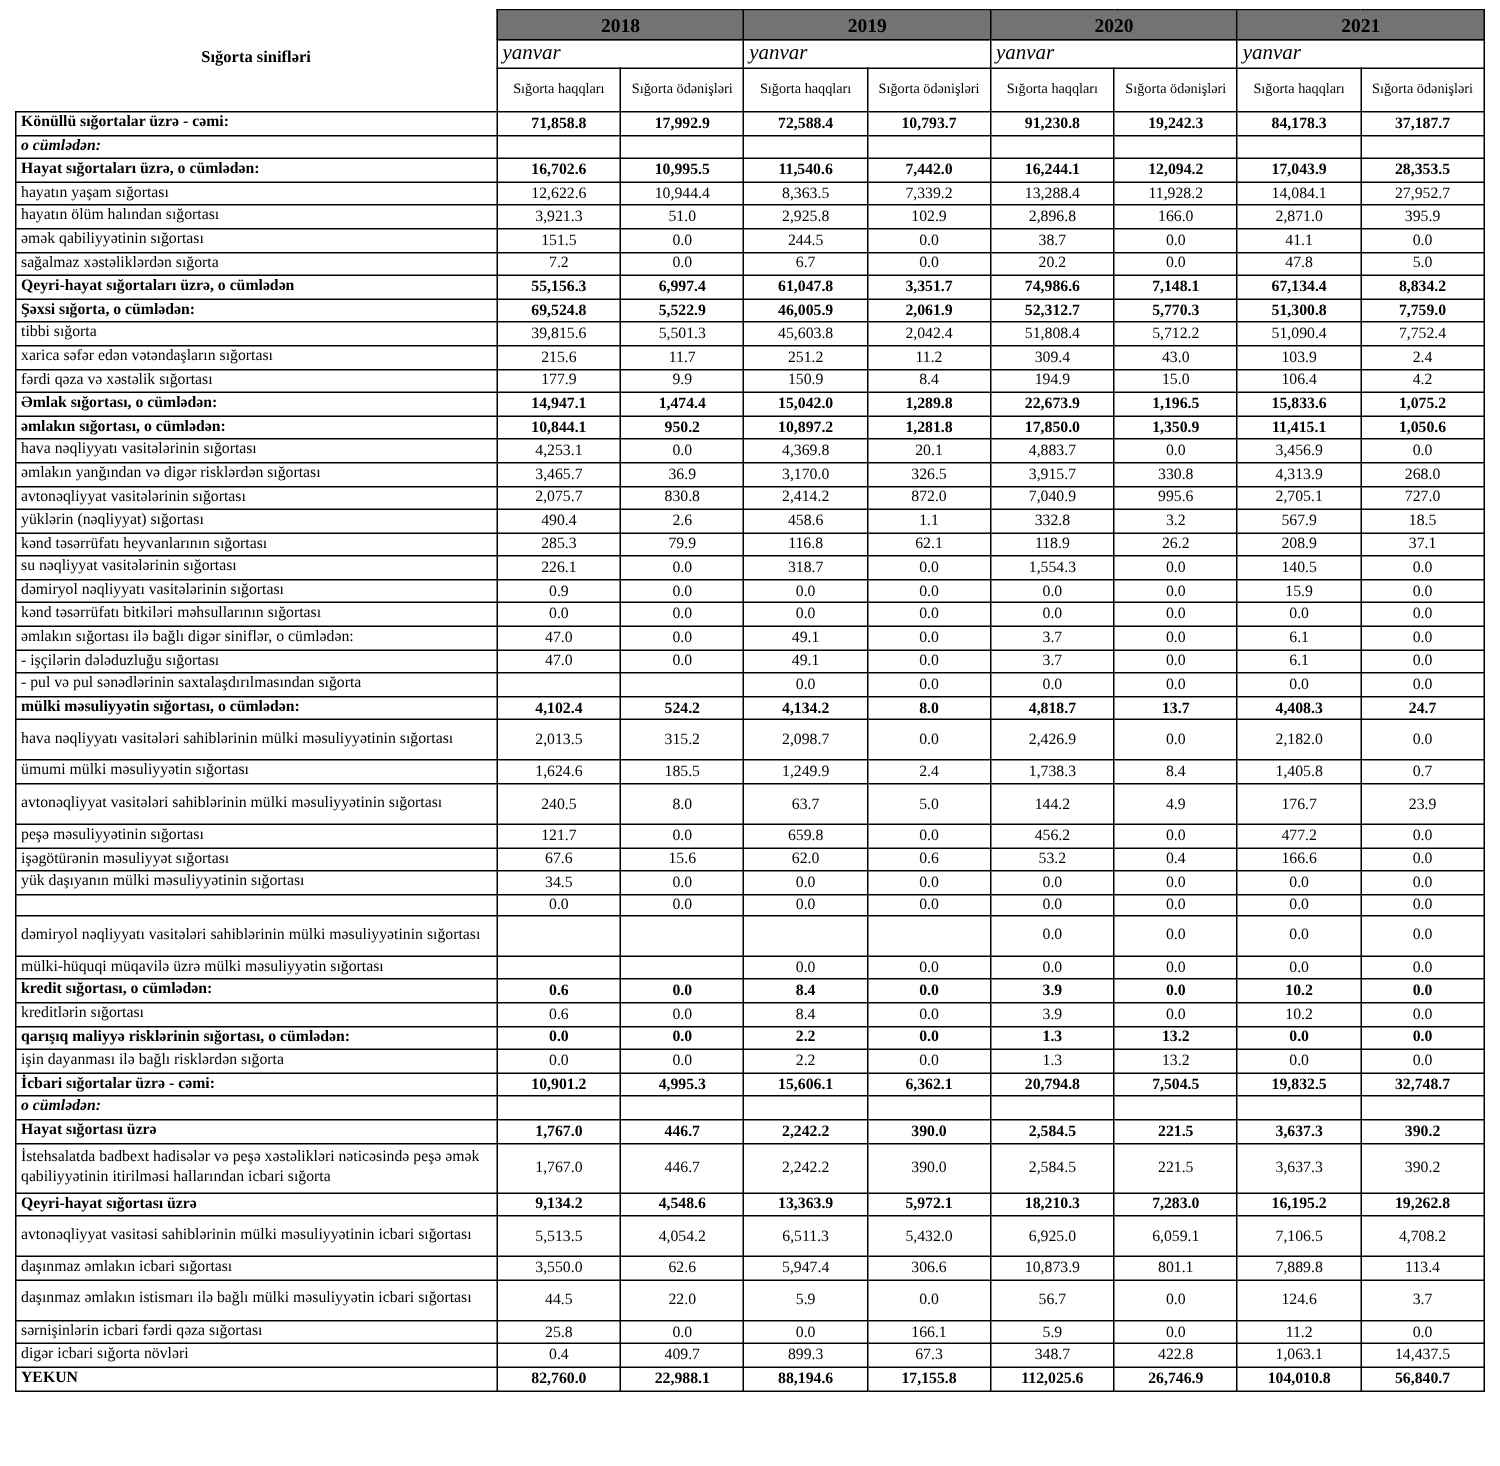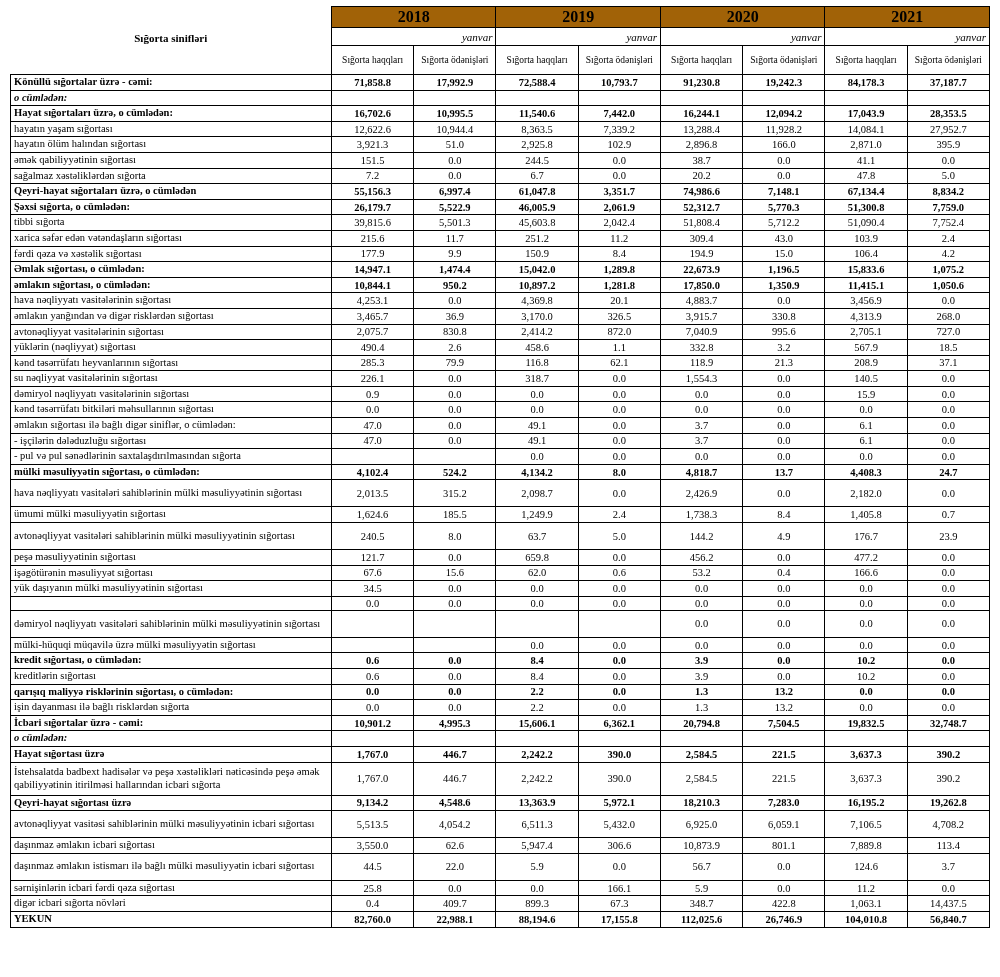--- a/index.html
+++ b/index.html
@@ -38,30 +38,30 @@
     width: 980px;
     table-layout: fixed;
     font-size: 10.5px;
   }
   table.main td, table.main th {
     border: 1px solid #000000;
     padding: 1px 3px;
     vertical-align: middle;
   }
   .hdr-year {
-    background: #a16207;
+    background: #737373;
     text-align: center;
     font-weight: bold;
-    font-size: 16px;
+    font-size: 13px;
     height: 17px;
   }
   .hdr-month {
-    text-align: right;
+    text-align: left;
     font-style: italic;
-    font-size: 11px;
+    font-size: 14px;
     height: 15px;
   }
   .hdr-col {
     text-align: center;
     font-size: 9.5px;
     height: 26px;
     line-height: 1.15;
   }
   .hdr-classes {
     text-align: center;
@@ -222,21 +222,21 @@
           <td class="num b">6,997.4</td>
           <td class="num b">61,047.8</td>
           <td class="num b">3,351.7</td>
           <td class="num b">74,986.6</td>
           <td class="num b">7,148.1</td>
           <td class="num b">67,134.4</td>
           <td class="num b">8,834.2</td>
         </tr>
         <tr>
           <td class="label b">Şəxsi sığorta,  o cümlədən:</td>
-          <td class="num b">26,179.7</td>
+          <td class="num b">69,524.8</td>
           <td class="num b">5,522.9</td>
           <td class="num b">46,005.9</td>
           <td class="num b">2,061.9</td>
           <td class="num b">52,312.7</td>
           <td class="num b">5,770.3</td>
           <td class="num b">51,300.8</td>
           <td class="num b">7,759.0</td>
         </tr>
         <tr>
           <td class="label ind1">tibbi sığorta</td>
@@ -337,21 +337,21 @@
           <td class="num">567.9</td>
           <td class="num">18.5</td>
         </tr>
         <tr>
           <td class="label ind2">kənd təsərrüfatı heyvanlarının sığortası</td>
           <td class="num">285.3</td>
           <td class="num">79.9</td>
           <td class="num">116.8</td>
           <td class="num">62.1</td>
           <td class="num">118.9</td>
-          <td class="num">21.3</td>
+          <td class="num">26.2</td>
           <td class="num">208.9</td>
           <td class="num">37.1</td>
         </tr>
         <tr>
           <td class="label ind2">su nəqliyyat vasitələrinin sığortası</td>
           <td class="num">226.1</td>
           <td class="num">0.0</td>
           <td class="num">318.7</td>
           <td class="num">0.0</td>
           <td class="num">1,554.3</td>

